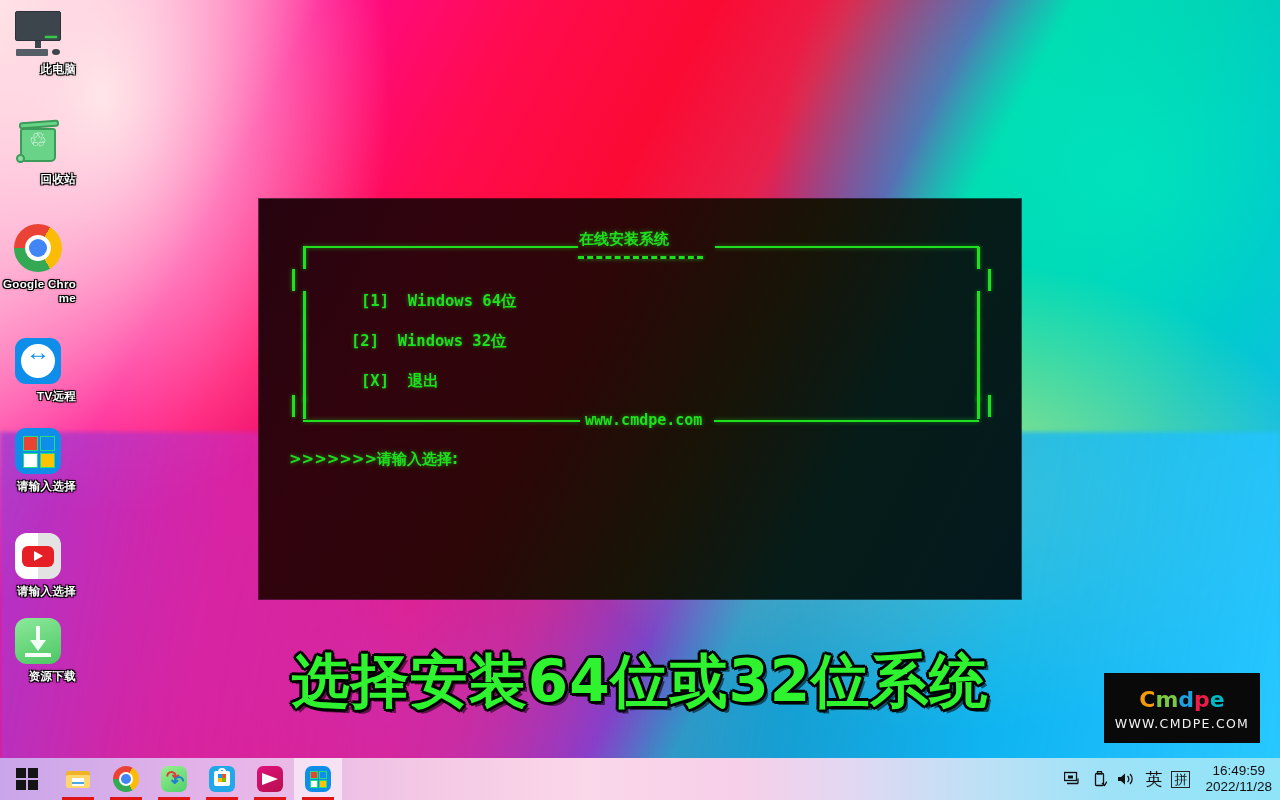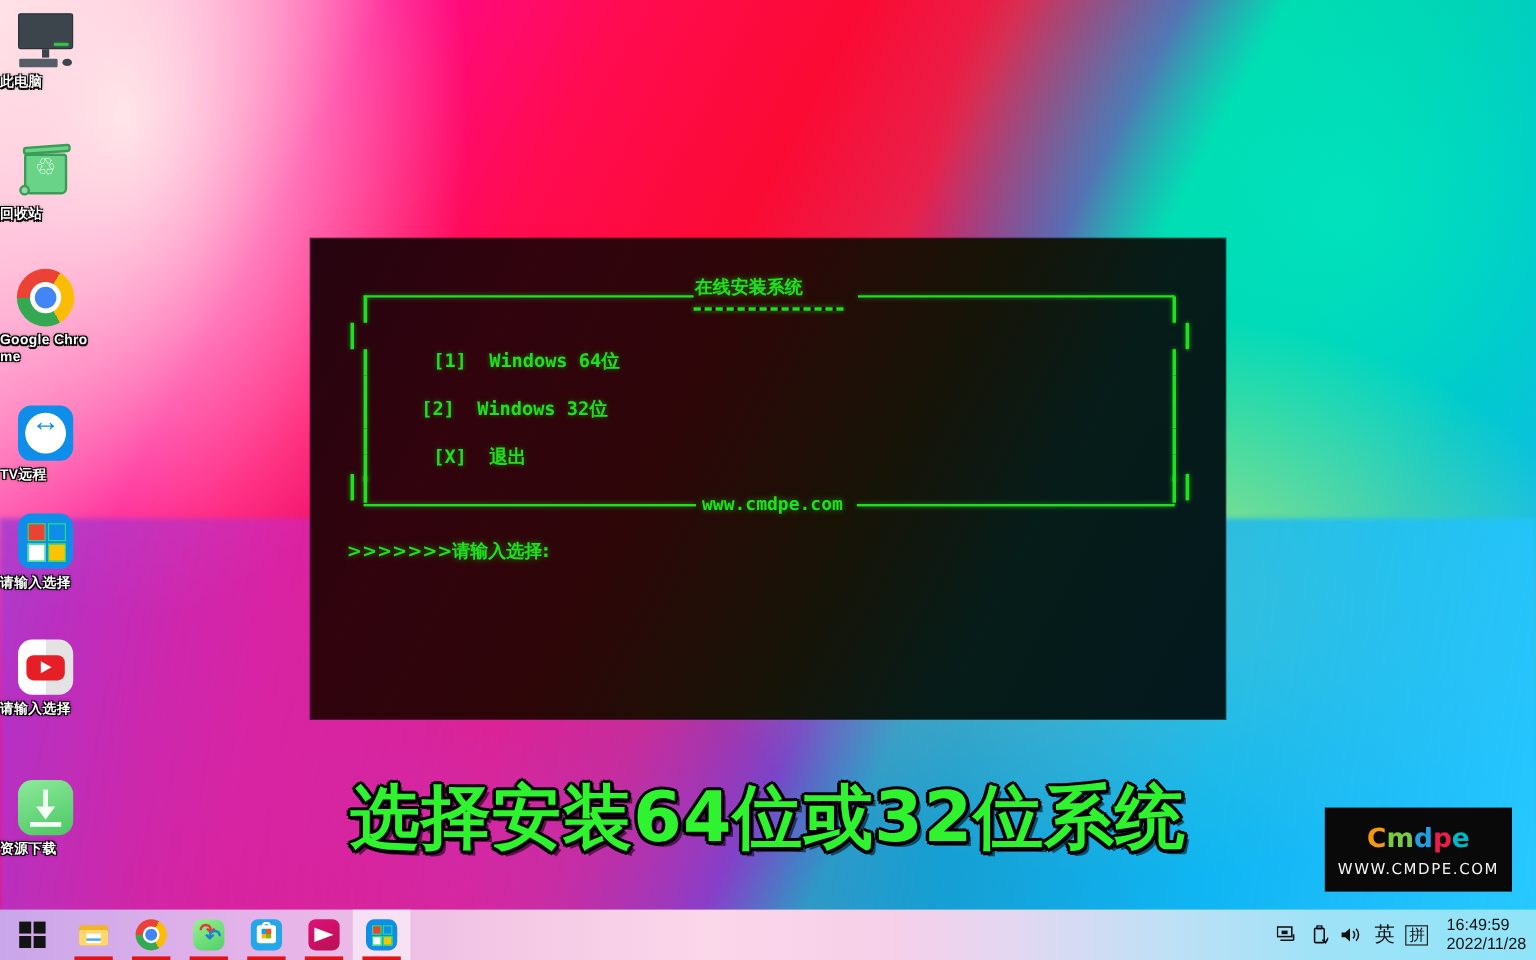--- a/index.html
+++ b/index.html
@@ -41,21 +41,21 @@
       rgba(235,30,150,0.60) 33%,
       rgba(150,60,220,0.45) 48%,
       rgba(40,120,240,0.55) 62%,
       rgba(20,180,250,0.75) 78%,
       rgba(40,200,255,0.85) 100%);
     filter:blur(2px);
   }
 
   
   .icon-col { position:absolute; left:0; top:0; width:76px; z-index:5; }
-  .dicon { width:76px; text-align:left; position:absolute; left:0; cursor:default; }
+  .dicon { width:76px; text-align:right; position:absolute; left:0; cursor:default; }
   .dicon .glyph { width:52px; height:52px; margin:0 auto 3px; position:relative; }
   .dicon .label {
     font-size:11.5px; color:#fff; line-height:13px;
     text-shadow:1px 1px 0 #000,-1px 1px 0 #000,1px -1px 0 #000,-1px -1px 0 #000,0 0 3px #000;
     font-weight:bold; letter-spacing:0.3px; word-break:break-all;
   }
   .dicon .label.two { line-height:14px; }
 
   
   .ic-pc .scr { position:absolute; left:3px; top:3px; width:46px; height:30px; background:#3c444c; border-radius:2px; border:1px solid #2c3238;}
@@ -213,21 +213,21 @@
   .tbinst i{position:absolute;width:8px;height:8px;border:1px solid #21e07a;}
   .tbinst .a{left:5px;top:5px;background:#ea4335;}
   .tbinst .b{left:14px;top:5px;background:#0e8ee9;}
   .tbinst .c{left:5px;top:14px;background:#fff;}
   .tbinst .d{left:14px;top:14px;background:#fcc400;}
 
   #tray { margin-left:auto; display:flex; align-items:center; height:42px; padding-right:8px; gap:9px; }
   .trayic { color:#111; font-size:16px; line-height:16px; cursor:default; }
   .trayic.ime { font-family:"DejaVu Sans",sans-serif; font-size:17px; font-weight:normal;}
   .trayic.pin { font-family:"DejaVu Sans",sans-serif; font-size:13px; border:1px solid #222; padding:0 2px; line-height:15px;}
-  #clock { text-align:left; color:#111; font-size:13.5px; line-height:16px; padding-left:6px; cursor:default;
+  #clock { text-align:center; color:#111; font-size:13.5px; line-height:16px; padding-left:6px; cursor:default;
     font-family:"Liberation Sans",sans-serif; }
   #clock div{ white-space:nowrap; }
   .svgic{display:block;}
 </style>
 </head>
 <body>
 
 <div id="desktop"></div>
 
 <div class="icon-col">
@@ -280,21 +280,21 @@
   </div>
 
   <div class="dicon ic-yt" style="top:530px">
     <div class="glyph">
       <div class="sq"></div>
         <div class="pill"></div>
     </div>
     <div class="label">请输入选择</div>
   </div>
 
-  <div class="dicon ic-dl" style="top:647px">
+  <div class="dicon ic-dl" style="top:615px">
     <div class="glyph">
       <div class="sq"></div>
         <div class="shaft"></div>
         <div class="head"></div>
         <div class="base"></div>
     </div>
     <div class="label">资源下载</div>
   </div>
 
 </div>

